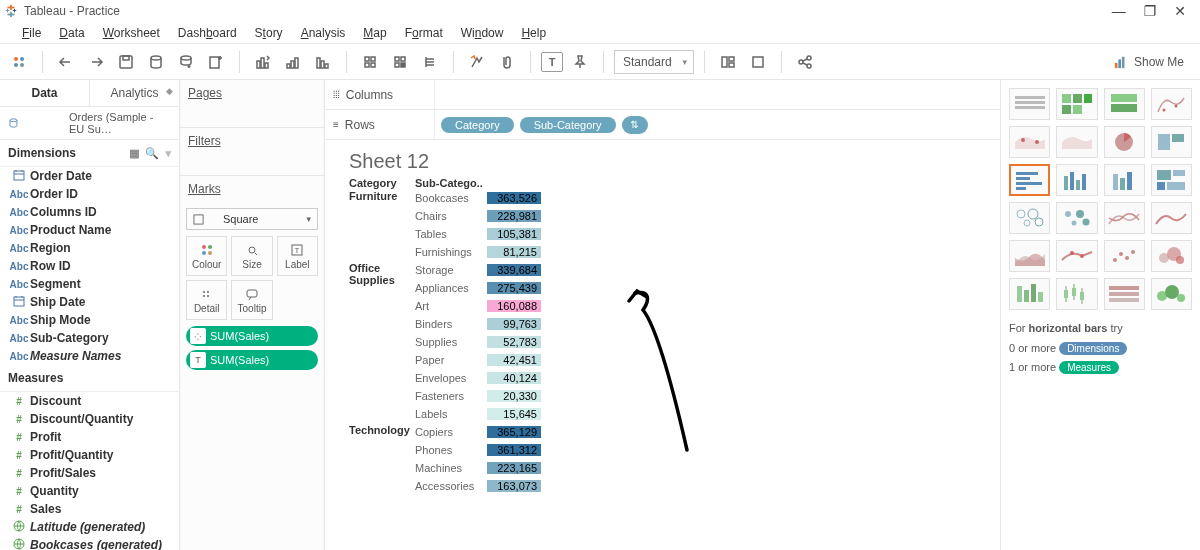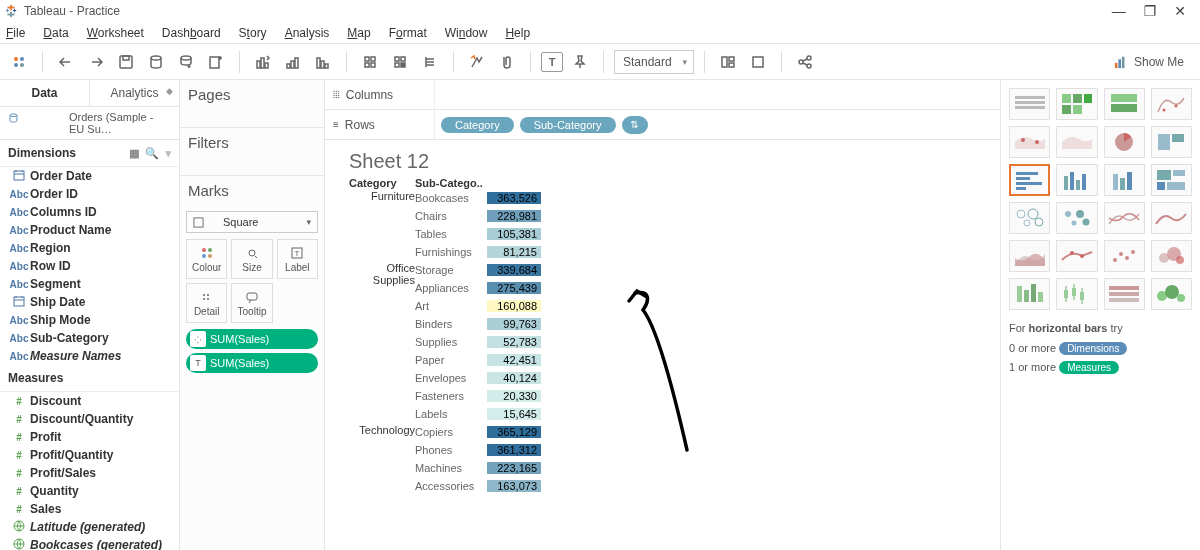--- a/index.html
+++ b/index.html
@@ -3,46 +3,46 @@
 <meta charset="utf-8">
 <style>
   * { box-sizing: border-box; font-family: "Segoe UI", Arial, sans-serif; }
   body { margin: 0; background: #fff; font-size: 12px; color: #333; }
   .app { width: 1200px; height: 550px; display: flex; flex-direction: column; overflow: hidden; }
   .titlebar { height: 22px; display: flex; align-items: center; padding: 0 4px; }
   .titlebar .logo { width: 14px; height: 14px; margin-right: 6px; }
   .titlebar .title { font-size: 12px; color: #555; }
   .titlebar .win-controls { margin-left: auto; display: flex; gap: 18px; padding-right: 10px; }
   .win-controls span { font-size: 14px; color: #444; cursor: default; }
-  .menubar { height: 22px; display: flex; align-items: center; padding: 0 6px; border-bottom: 1px solid #e6e6e6; }
+  .menubar { height: 22px; display: flex; align-items: center; padding: 0 22px; border-bottom: 1px solid #e6e6e6; }
   .menubar span { margin-right: 18px; font-size: 12px; color: #333; }
   .menubar span u { text-decoration: underline; }
   .toolbar { height: 36px; display: flex; align-items: center; padding: 0 6px; border-bottom: 1px solid #e6e6e6; gap: 4px; background: #fff; }
   .toolbar .sep { width: 1px; height: 22px; background: #ddd; margin: 0 6px; }
   .toolbar .btn { width: 26px; height: 26px; display: flex; align-items: center; justify-content: center; color: #666; border-radius: 2px; }
   .toolbar .btn svg { width: 16px; height: 16px; }
   .toolbar .dropdown { display: flex; align-items: center; height: 24px; border: 1px solid #ccc; padding: 0 20px 0 8px; position: relative; font-size: 12px; color: #555; min-width: 80px; }
   .toolbar .dropdown::after { content: "▾"; position: absolute; right: 6px; font-size: 9px; color: #888; }
   .toolbar .showme { margin-left: auto; display: flex; align-items: center; gap: 6px; padding: 4px 10px; color: #555; }
   .main { flex: 1; display: flex; overflow: hidden; }
   .side { width: 180px; border-right: 1px solid #e6e6e6; display: flex; flex-direction: column; overflow: hidden; }
   .side .tabs { display: flex; border-bottom: 1px solid #e6e6e6; }
   .side .tabs .tab { flex: 1; padding: 6px 8px; text-align: center; font-size: 12px; color: #555; border-right: 1px solid #e6e6e6; position: relative; }
   .side .tabs .tab:last-child { border-right: none; }
   .side .tabs .tab.active { font-weight: 600; color: #333; }
-  .side .datasource { display: flex; align-items: flex-start; padding: 4px 8px; font-size: 11px; color: #555; border-bottom: 1px solid #e6e6e6; gap: 44px; }
+  .side .datasource { display: flex; align-items: center; padding: 4px 8px; font-size: 11px; color: #555; border-bottom: 1px solid #e6e6e6; gap: 44px; }
   .side .section-head { display: flex; align-items: center; padding: 6px 8px; font-size: 12px; font-weight: 600; color: #333; border-bottom: 1px solid #eee; }
   .side .section-head .tools { margin-left: auto; display: flex; gap: 6px; color: #888; font-size: 11px; }
   .side .list { overflow: auto; }
   .side .field { display: flex; align-items: center; padding: 2px 8px; font-size: 12px; color: #333; font-weight: bold; }
   .side .field .ico { width: 22px; font-size: 10px; color: #4e79a7; text-align: center; }
   .side .field .ico.measure { color: #59a14f; }
   .side .field.italic span:last-child { font-style: italic; }
   .mid { width: 145px; border-right: 1px solid #e6e6e6; display: flex; flex-direction: column; background: #fcfcfc; }
-  .mid .card { border-bottom: 1px solid #e6e6e6; padding: 6px 8px; font-size: 15px; color: #555; }
+  .mid .card { border-bottom: 1px solid #e6e6e6; padding: 6px 8px; font-size: 12px; color: #555; text-decoration: underline; }
   .mid .card.h { flex: 0 0 48px; }
   .mid .marks-body { padding: 6px; }
   .mid .marktype { border: 1px solid #ccc; padding: 4px 6px; font-size: 11px; display: flex; align-items: center; gap: 19px; margin-bottom: 6px; position: relative; }
   .mid .marktype::after { content: "▾"; position: absolute; right: 6px; font-size: 9px; color: #666; }
   .mid .markgrid { display: grid; grid-template-columns: repeat(3, 1fr); gap: 4px; margin-bottom: 6px; }
   .mid .markcell { border: 1px solid #ddd; height: 40px; display: flex; flex-direction: column; align-items: center; justify-content: center; font-size: 10px; color: #555; }
   .mid .markcell svg { width: 14px; height: 14px; margin-bottom: 2px; }
   .mid .pill { display: flex; align-items: center; background: #00b180; color: #fff; border-radius: 10px; padding: 2px 8px 2px 4px; font-size: 11px; margin: 4px 0; }
   .mid .pill .pre { background: #fff; color: #555; width: 16px; height: 16px; border-radius: 2px; margin-right: 4px; display: flex; align-items: center; justify-content: center; font-size: 9px; }
   .canvas { flex: 1; display: flex; flex-direction: column; position: relative; overflow: hidden; }
@@ -51,21 +51,21 @@
   .shelf-row .pills { display: flex; align-items: center; gap: 6px; padding: 0 6px; }
   .shelf-pill { background: #6aa6bd; color: #fff; border-radius: 10px; padding: 2px 14px; font-size: 11px; }
   .shelf-sort { background: #6aa6bd; color: #fff; border-radius: 10px; width: 26px; height: 18px; display: flex; align-items: center; justify-content: center; font-size: 10px; }
   .sheet-title { padding: 10px 24px 4px; font-size: 20px; color: #666; font-weight: 400; }
   .viz { padding: 0 24px; }
   .viz-head { display: flex; font-size: 11px; font-weight: 600; color: #333; }
   .viz-head .c1 { width: 66px; }
   .viz-head .c2 { width: 72px; }
   .viz-body { font-size: 11px; }
   .viz-cat { display: flex; }
-  .viz-cat .c1 { width: 66px; font-weight: 400; color: #333; padding-top: 1px; text-align: right; }
+  .viz-cat .c1 { width: 66px; font-weight: 700; color: #333; padding-top: 1px; }
   .viz-cat .rows { }
   .viz-row { display: flex; align-items: center; height: 18px; }
   .viz-row .c2 { width: 72px; color: #666; }
   .viz-row .val { width: 54px; text-align: right; padding: 0 4px; color: #000; font-size: 11px; }
   .ann { position: absolute; pointer-events: none; }
   .showme-panel { width: 200px; border-left: 1px solid #e6e6e6; padding: 8px; overflow: auto; }
   .sm-grid { display: grid; grid-template-columns: repeat(4, 1fr); gap: 6px; }
   .sm-cell { height: 32px; border: 1px solid #e0e0e0; display: flex; align-items: center; justify-content: center; background: #fafafa; }
   .sm-cell.sel { border: 2px solid #e8762c; }
   .sm-cell svg { width: 34px; height: 24px; }
@@ -497,21 +497,21 @@
                 <div class="viz-row">
                   <div class="c2">Storage</div>
                   <div class="val" style="background:rgb(59,118,161)">339,684</div>
                 </div>
                 <div class="viz-row">
                   <div class="c2">Appliances</div>
                   <div class="val" style="background:rgb(89,142,175)">275,439</div>
                 </div>
                 <div class="viz-row">
                   <div class="c2">Art</div>
-                  <div class="val" style="background:#fef9c3">160,088</div>
+                  <div class="val" style="background:#f9a8d4">160,088</div>
                 </div>
                 <div class="viz-row">
                   <div class="c2">Binders</div>
                   <div class="val" style="background:rgb(172,207,215)">99,763</div>
                 </div>
                 <div class="viz-row">
                   <div class="c2">Supplies</div>
                   <div class="val" style="background:rgb(194,224,226)">52,783</div>
                 </div>
                 <div class="viz-row">

